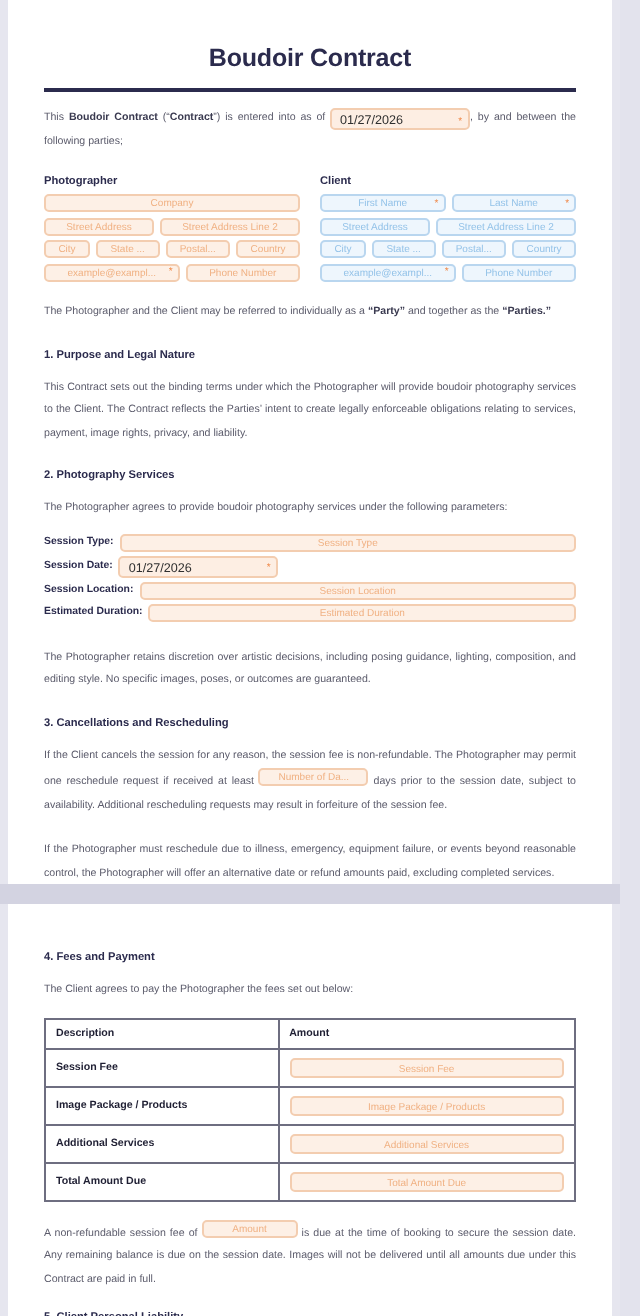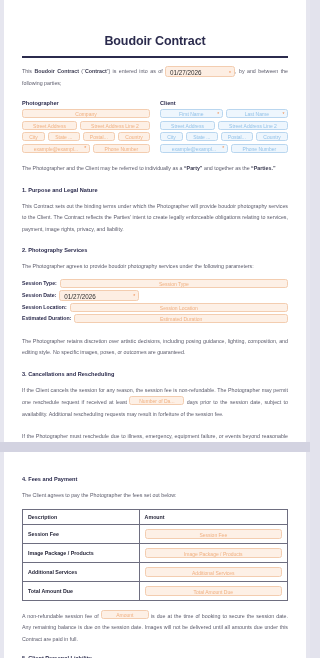--- a/index.html
+++ b/index.html
@@ -20,21 +20,21 @@
   
   .page {
     position: absolute;
     left: 4px;
     width: 302px;
     background: #ffffff;
   }
   #page1 { top: 0; height: 442px; }
   #page2 { top: 452px; height: 206px; }
 
-  .page-inner { padding: 12px 18px; }
+  .page-inner { padding: 0 18px; }
 
   
   .doc-title {
     text-align: center;
     font-size: 12.5px;
     font-weight: bold;
     color: #2b2b4d;
     letter-spacing: -0.1px;
     padding-top: 22px;
   }

